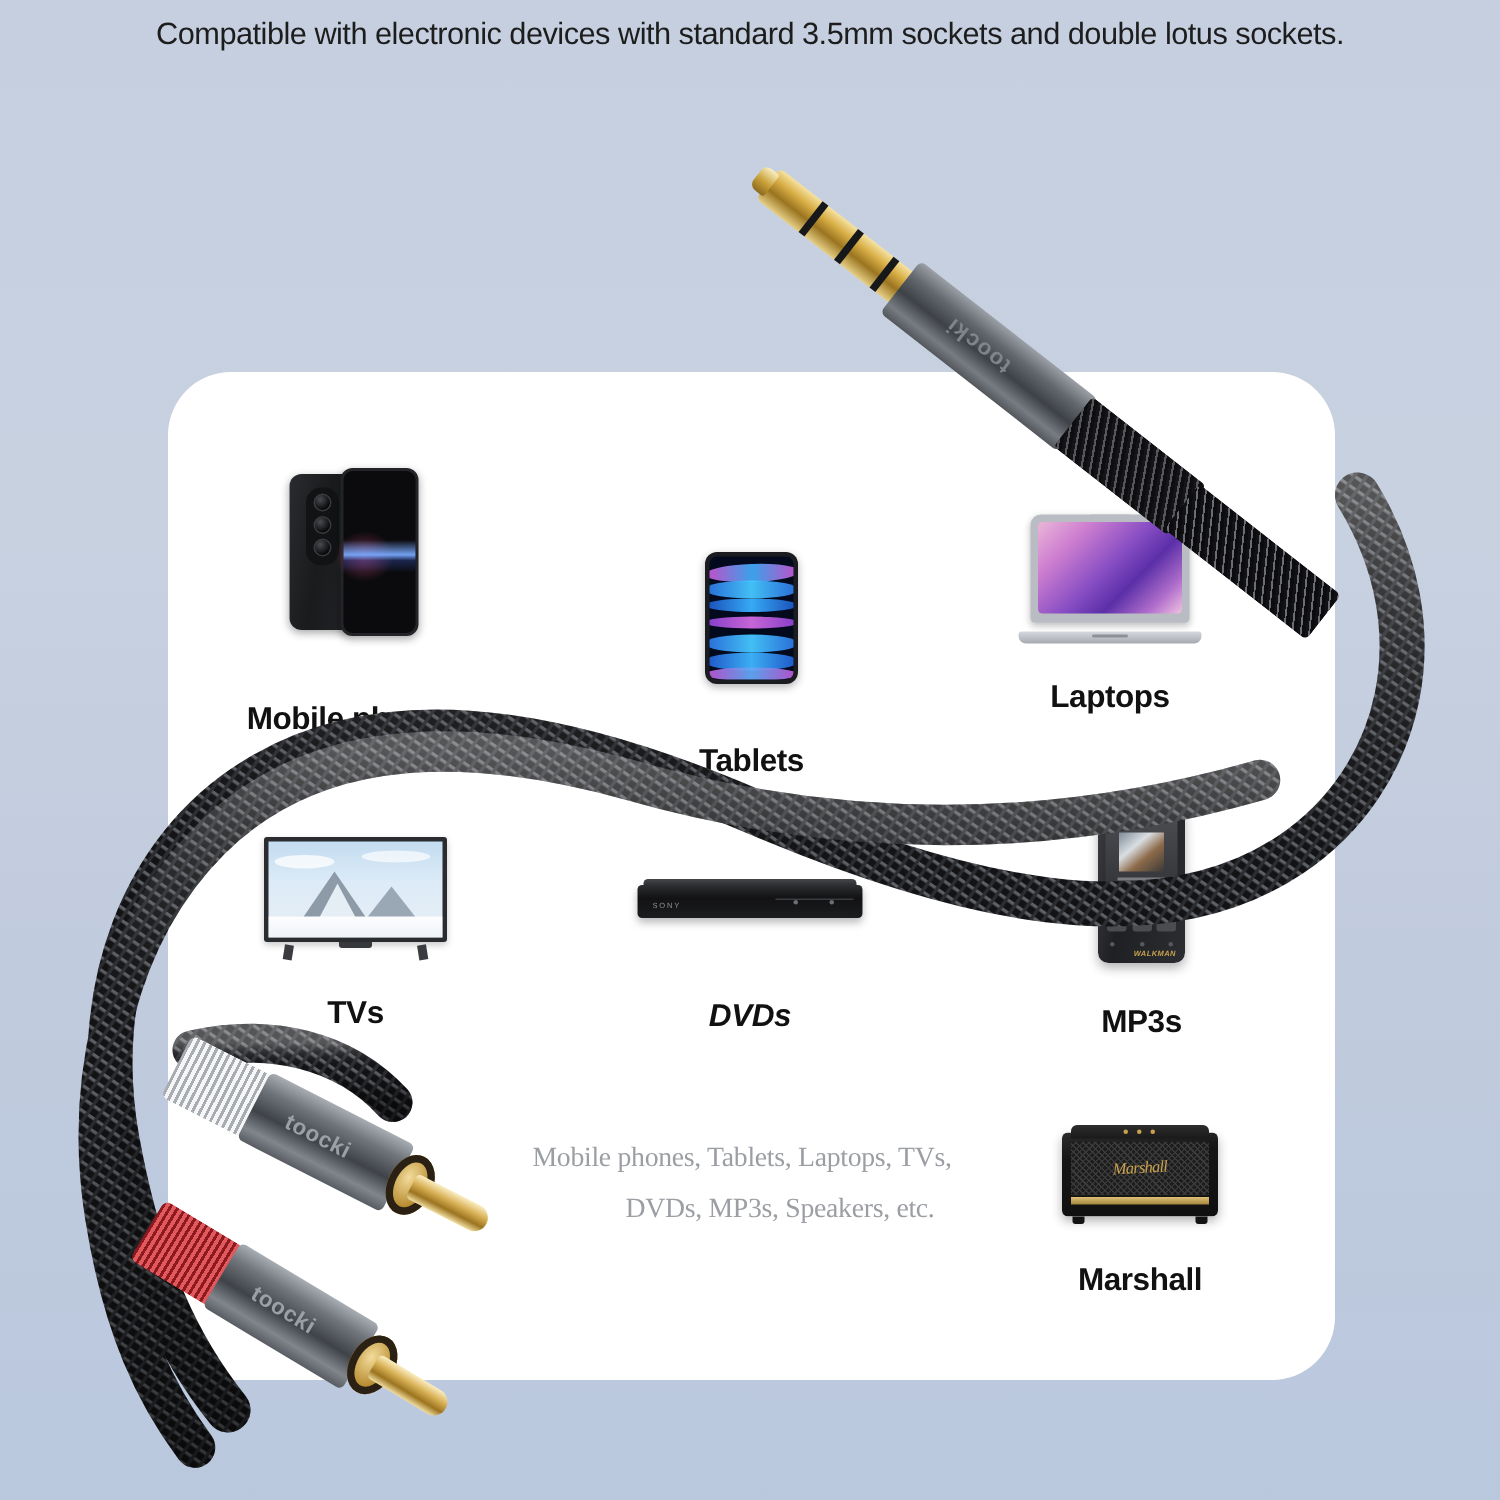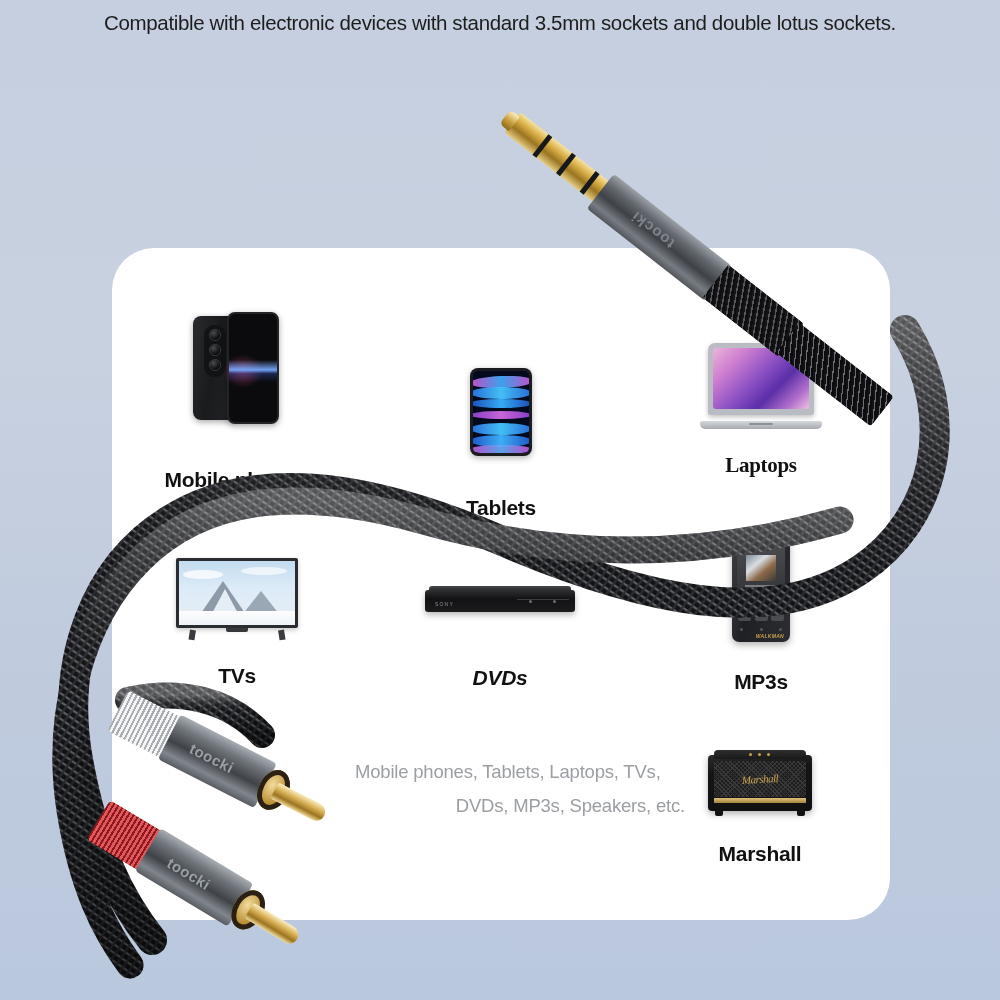--- a/index.html
+++ b/index.html
@@ -153,23 +153,23 @@
     border-radius:1px; }
   .spk-logo { position:absolute; left:50%; top:50%; transform:translate(-50%,-50%) rotate(-3deg);
     font-size:11px; font-style:italic; color:#c9a14f; font-family:"Liberation Serif",serif;
     letter-spacing:-0.5px; white-space:nowrap; }
   .spk-strip { position:absolute; left:9px; top:48px; width:92px; height:5px;
     background:linear-gradient(180deg,#e0c178,#a3853e); }
   .spk-foot { position:absolute; bottom:0; width:8px; height:5px; background:#121212; border-radius:0 0 2px 2px; }
 
   
   #summary { position:absolute; left:355px; top:755px; width:330px; z-index:5; text-align:center; }
-  #summary div { font-size:18.5px; color:#9b9ea3; line-height:34px; letter-spacing:-0.2px; white-space:nowrap; }
+  #summary div { font-size:18.5px; color:#9b9ea3; line-height:34px; letter-spacing:-0.2px; white-space:nowrap;font-family:Liberation Serif, serif; }
   #summary .l1 { text-align:left; }
-  #summary .l2 { text-align:right; }
+  #summary .l2 { text-align:center; }
 
   
   #cables { position:absolute; left:0; top:0; width:1000px; height:1000px; z-index:7; pointer-events:none; }
 
   .conn { position:absolute; z-index:8; }
 
   
   #jack { left:520px; top:112px; width:380px; height:280px; transform:rotate(0deg); }
   .jack-rot { position:absolute; left:0; top:0; transform:rotate(38deg); transform-origin:0 0; }
   .gold-tip {
@@ -269,21 +269,21 @@
         <div class="wave" style="top:40px; background:linear-gradient(90deg,#8a3fd0,#d06ae0,#8a3fd0); height:8px;"></div>
         <div class="wave" style="top:52px; background:linear-gradient(90deg,#2a6fe0,#46c8ff,#2a6fe0);"></div>
         <div class="wave" style="top:64px; background:linear-gradient(90deg,#1f58cf,#3fb6ff,#1f58cf);"></div>
         <div class="wave" style="top:74px; background:linear-gradient(90deg,#c04fd0,#5fa8f5,#c04fd0); height:9px;"></div>
       </div>
     </div>
   </div>
   <div class="cap" style="margin-top:40px;">Tablets</div>
 </div>
 
-<div class="dev" style="left:700px; top:343px; width:122px;font-family:Liberation Serif, serif;">
+<div class="dev" style="left:679px; top:343px; width:122px;">
   <div class="art" style="width:122px; height:86px;">
     <div class="laptop">
       <div class="lid">
         <div class="notch"></div>
         <div class="lid-scr"></div>
       </div>
       <div class="base"></div>
       <div class="notch-base"></div>
     </div>
   </div>

